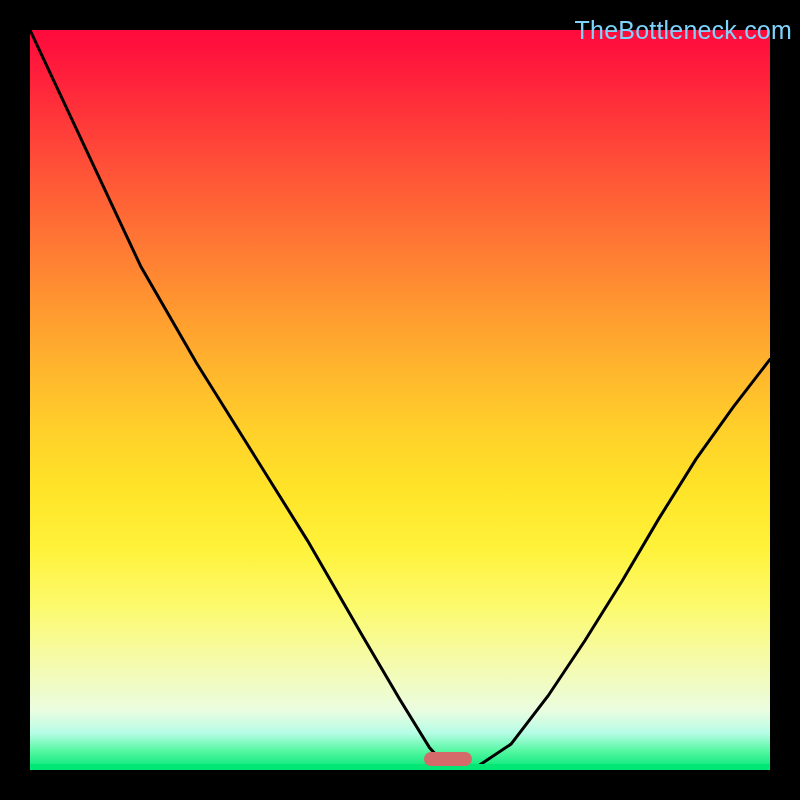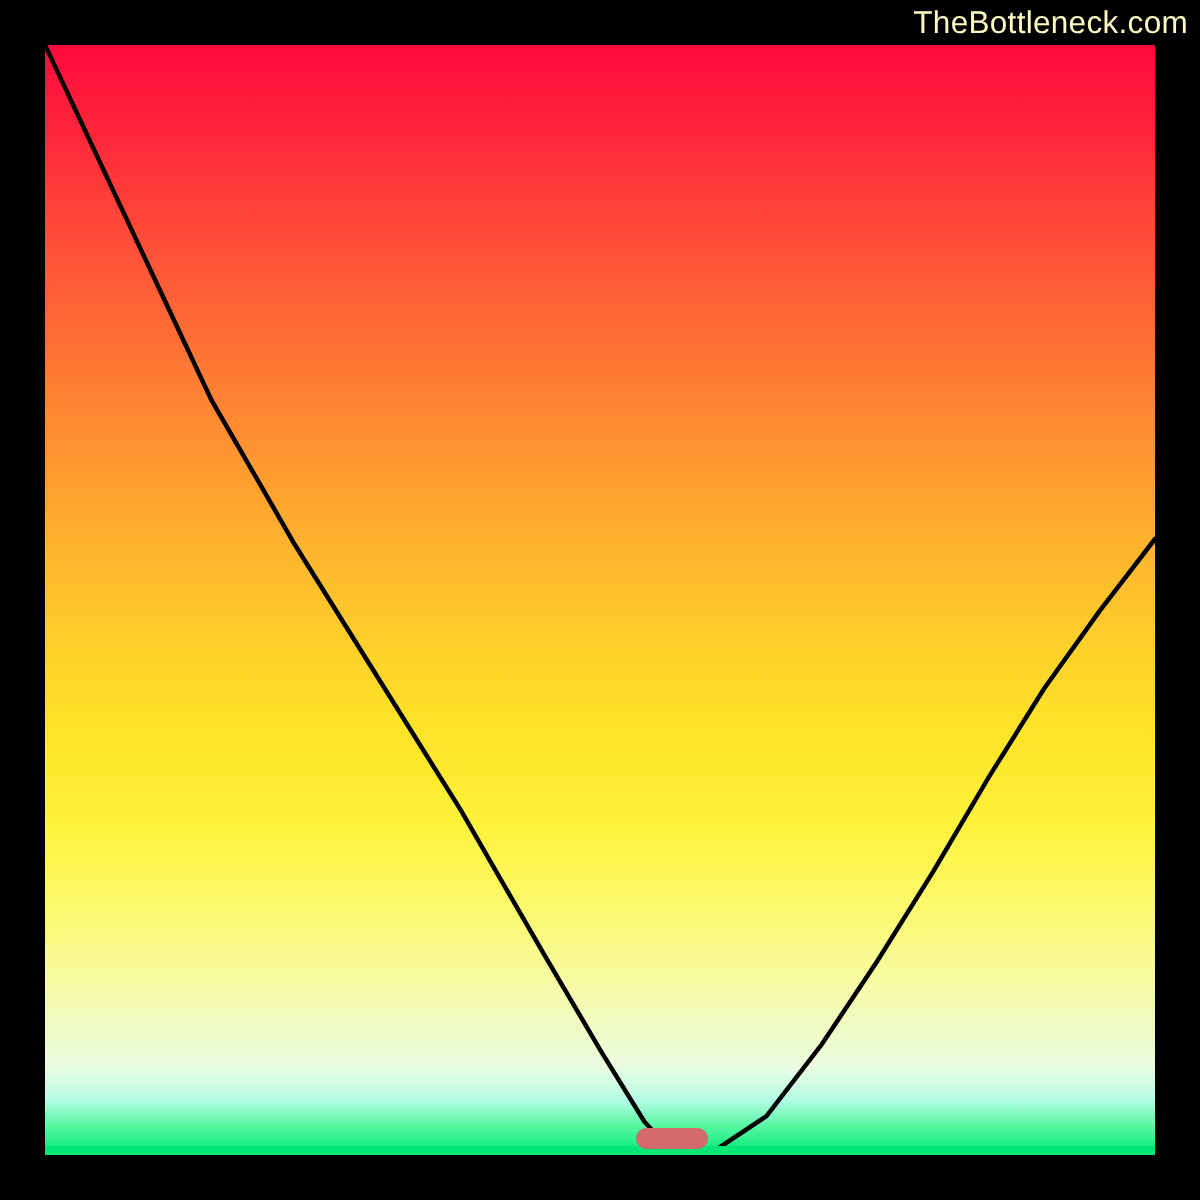--- a/index.html
+++ b/index.html
@@ -64,24 +64,24 @@
   .footer-strip {
     position: absolute;
     left: 0;
     width: 100%;
     background: #00e776;
     height: 6px;
     bottom: 0;
   }
   .watermark {
     position: absolute;
-    top: 4px;
+    top: 16px;
     right: 8px;
-    color: #fef9c3;
-    font-size: 21px;
+    color: #7dd3fc;
+    font-size: 25px;
     letter-spacing: 0.2px;
     user-select: none;
   }
 </style>
 </head>
 <body>
 
 <div class="frame">
 
   <div class="plot">

